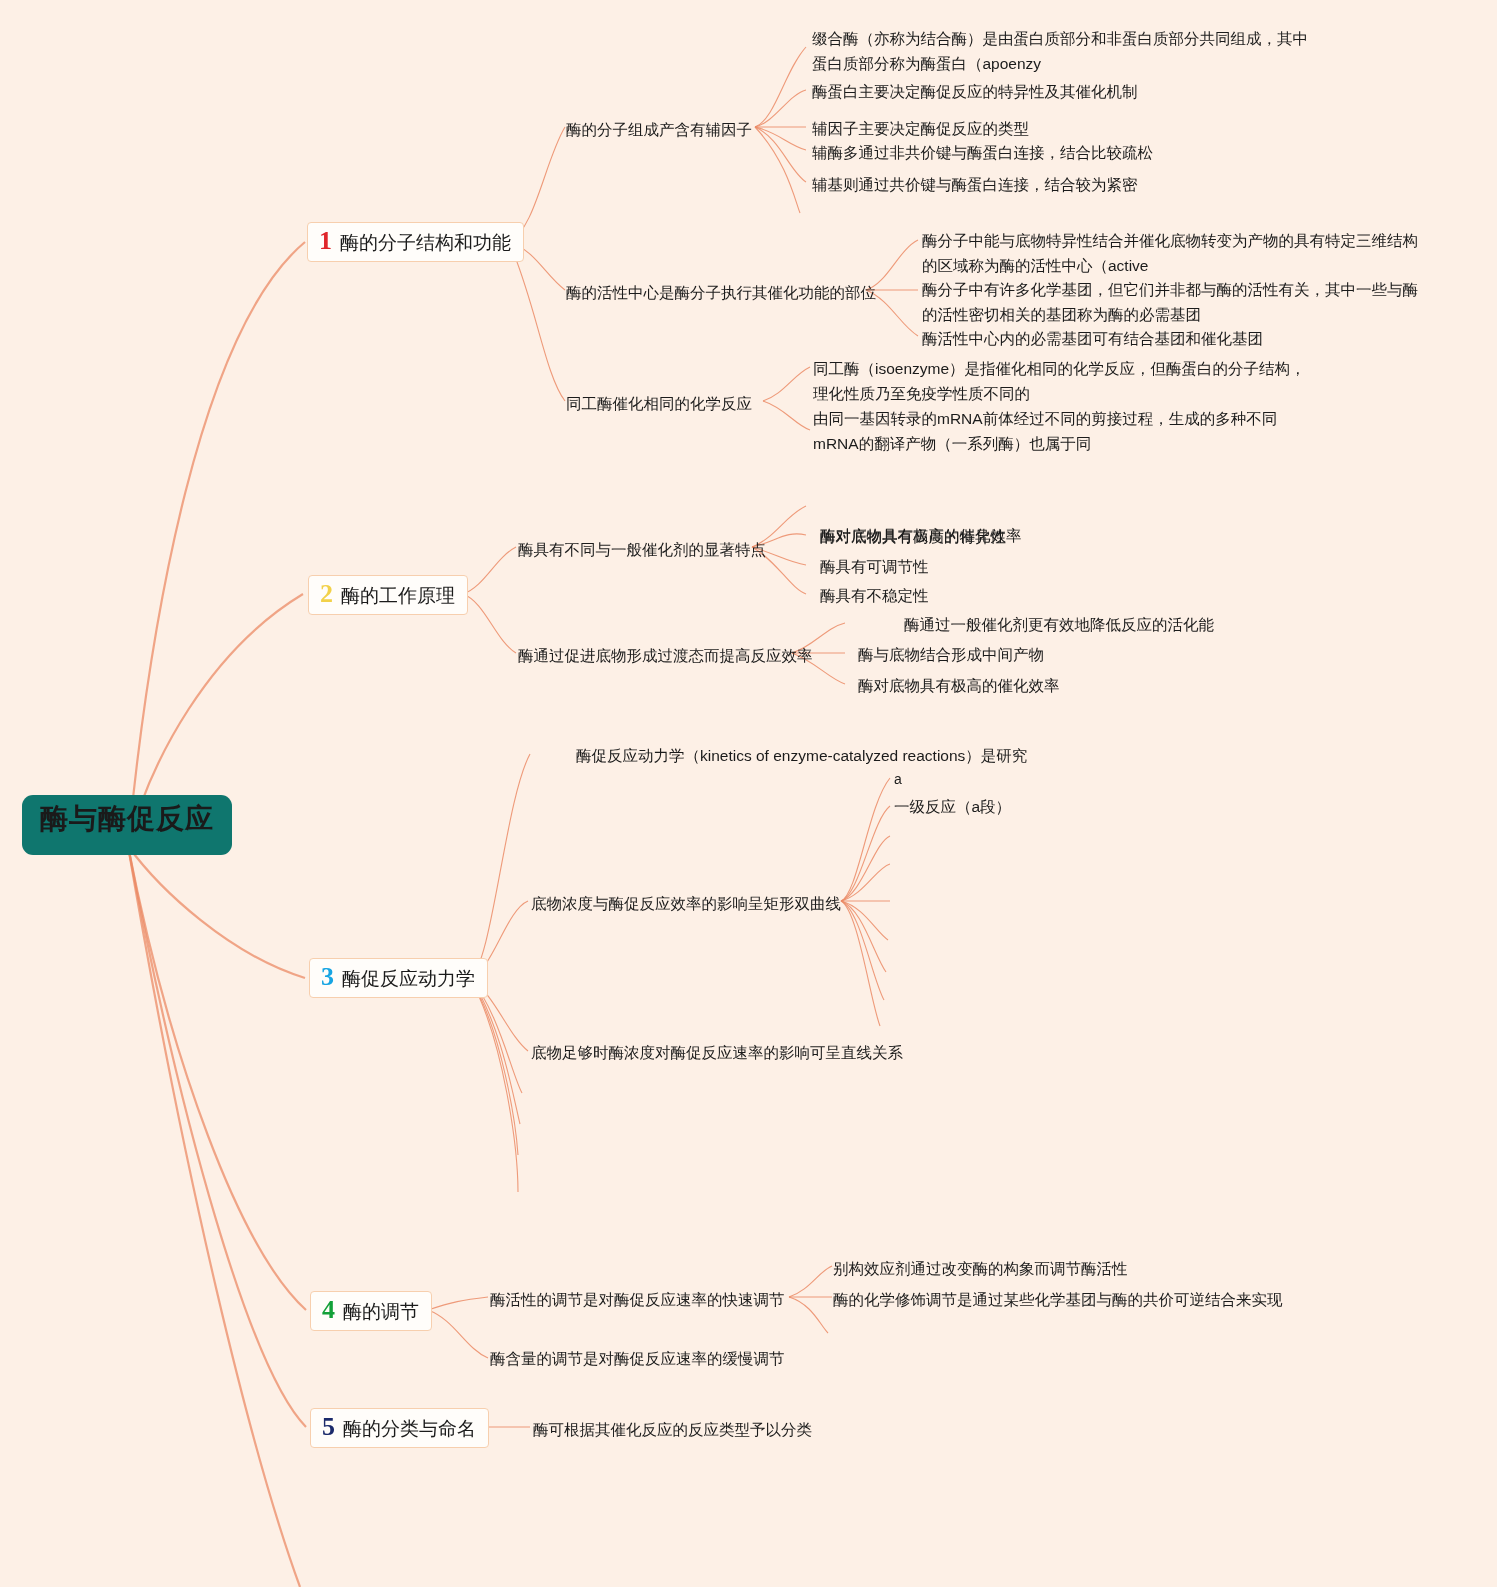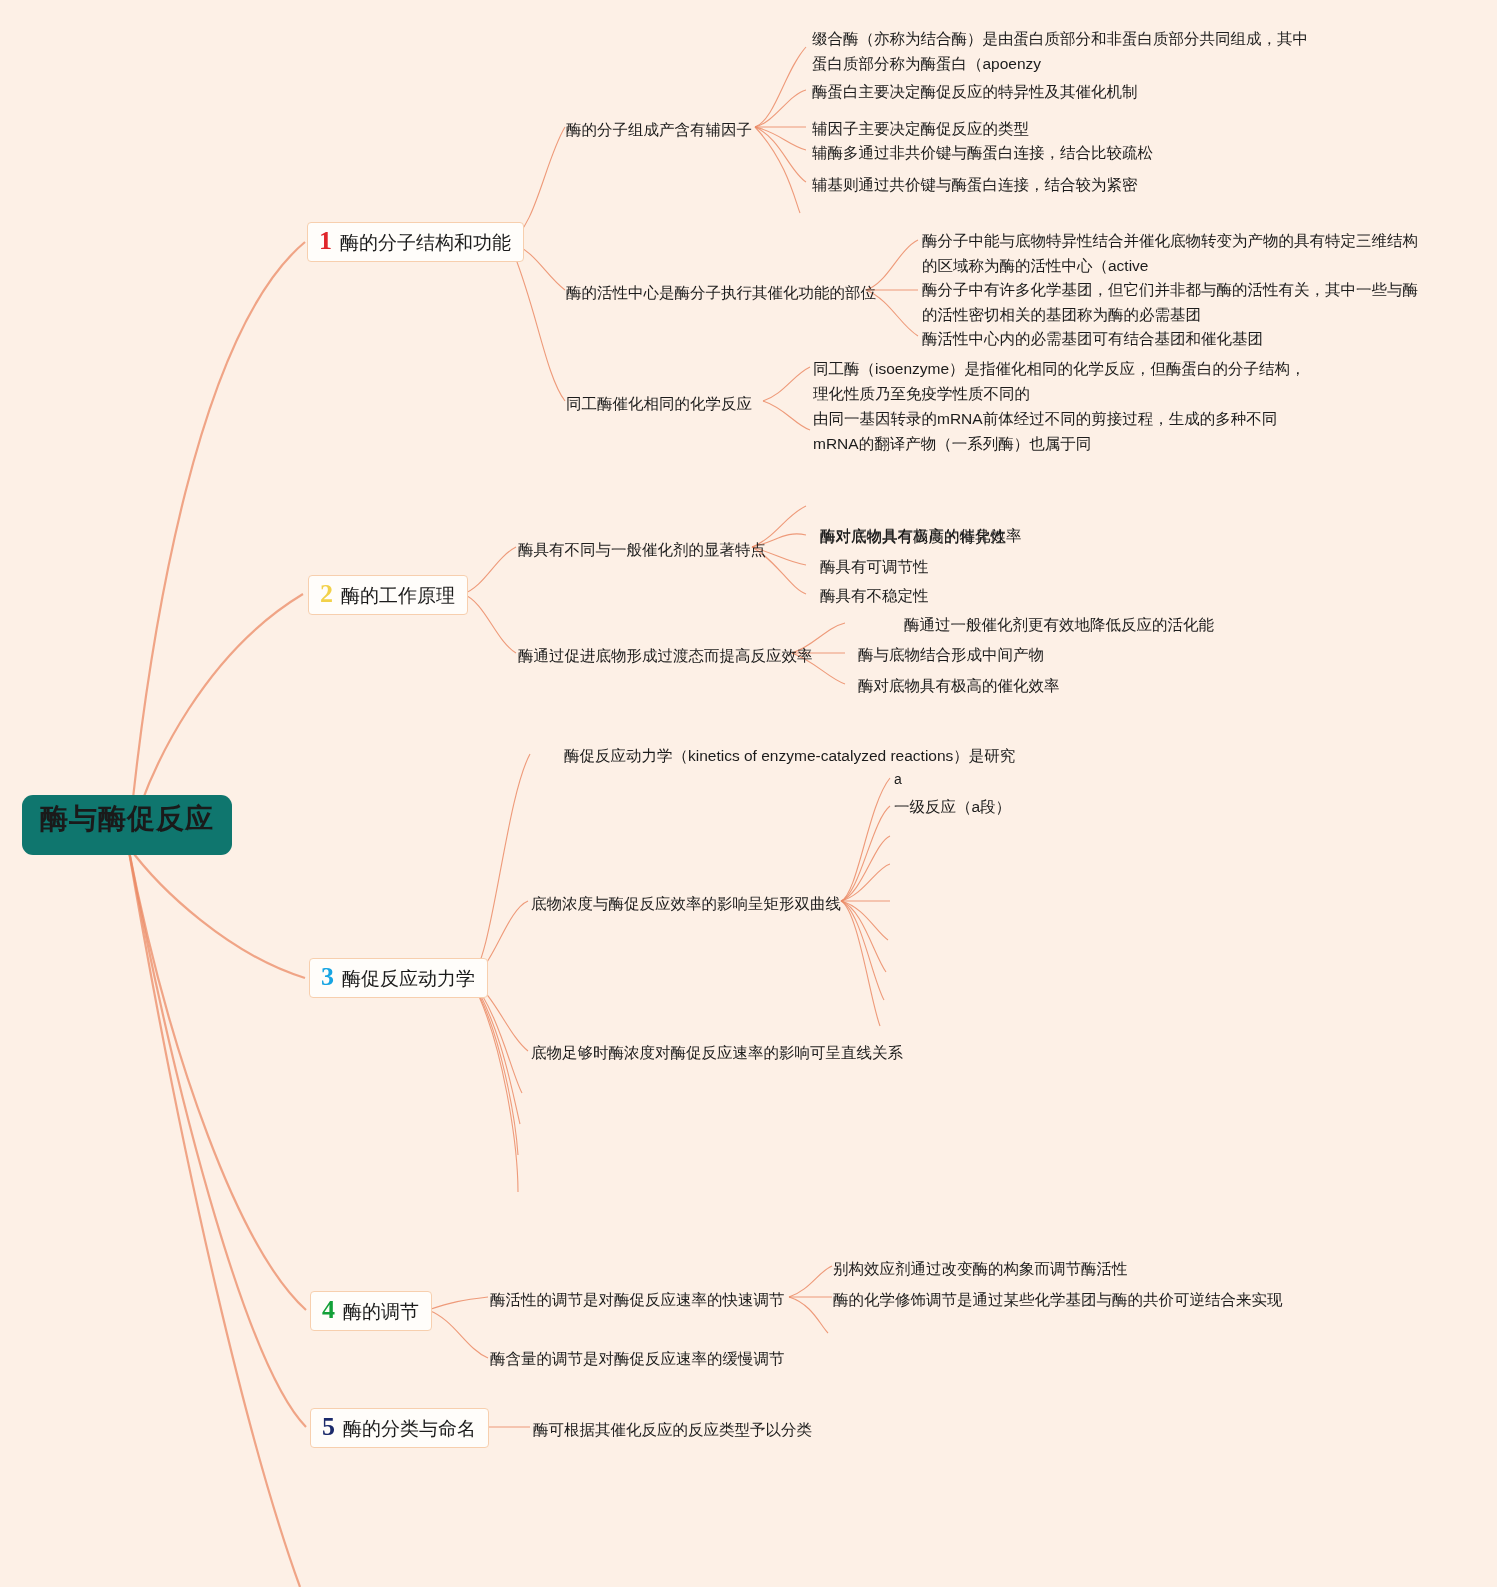--- a/index.html
+++ b/index.html
@@ -175,21 +175,21 @@
   <div class="node" style="left:518px;top:643px;">酶通过促进底物形成过渡态而提高反应效率</div>
   <div class="node" style="left:904px;top:612px;">酶通过一般催化剂更有效地降低反应的活化能</div>
   <div class="node" style="left:858px;top:642px;">酶与底物结合形成中间产物</div>
   <div class="node" style="left:858px;top:673px;">酶对底物具有极高的催化效率</div>
 
   <div class="l1" style="left:309px;top:958px;">
     <span class="num" style="color:#17a5e3">3</span>
     <span class="lbl">酶促反应动力学</span>
   </div>
 
-  <div class="node" style="left:532px;top:743px;padding-left:32px;">酶促反应动力学（kinetics of enzyme-catalyzed reactions）是研究</div>
+  <div class="node" style="left:544px;top:743px;padding-left:32px;">酶促反应动力学（kinetics of enzyme-catalyzed reactions）是研究</div>
   <div class="node" style="left:531px;top:891px;">底物浓度与酶促反应效率的影响呈矩形双曲线</div>
   <div class="node small" style="left:894px;top:768px;">a</div>
   <div class="node" style="left:894px;top:794px;">一级反应（a段）</div>
   <div class="node" style="left:531px;top:1040px;text-align:right;">底物足够时酶浓度对酶促反应速率的影响可呈直线关系</div>
 
   <div class="l1" style="left:310px;top:1291px;">
     <span class="num" style="color:#13a038">4</span>
     <span class="lbl">酶的调节</span>
   </div>
 

